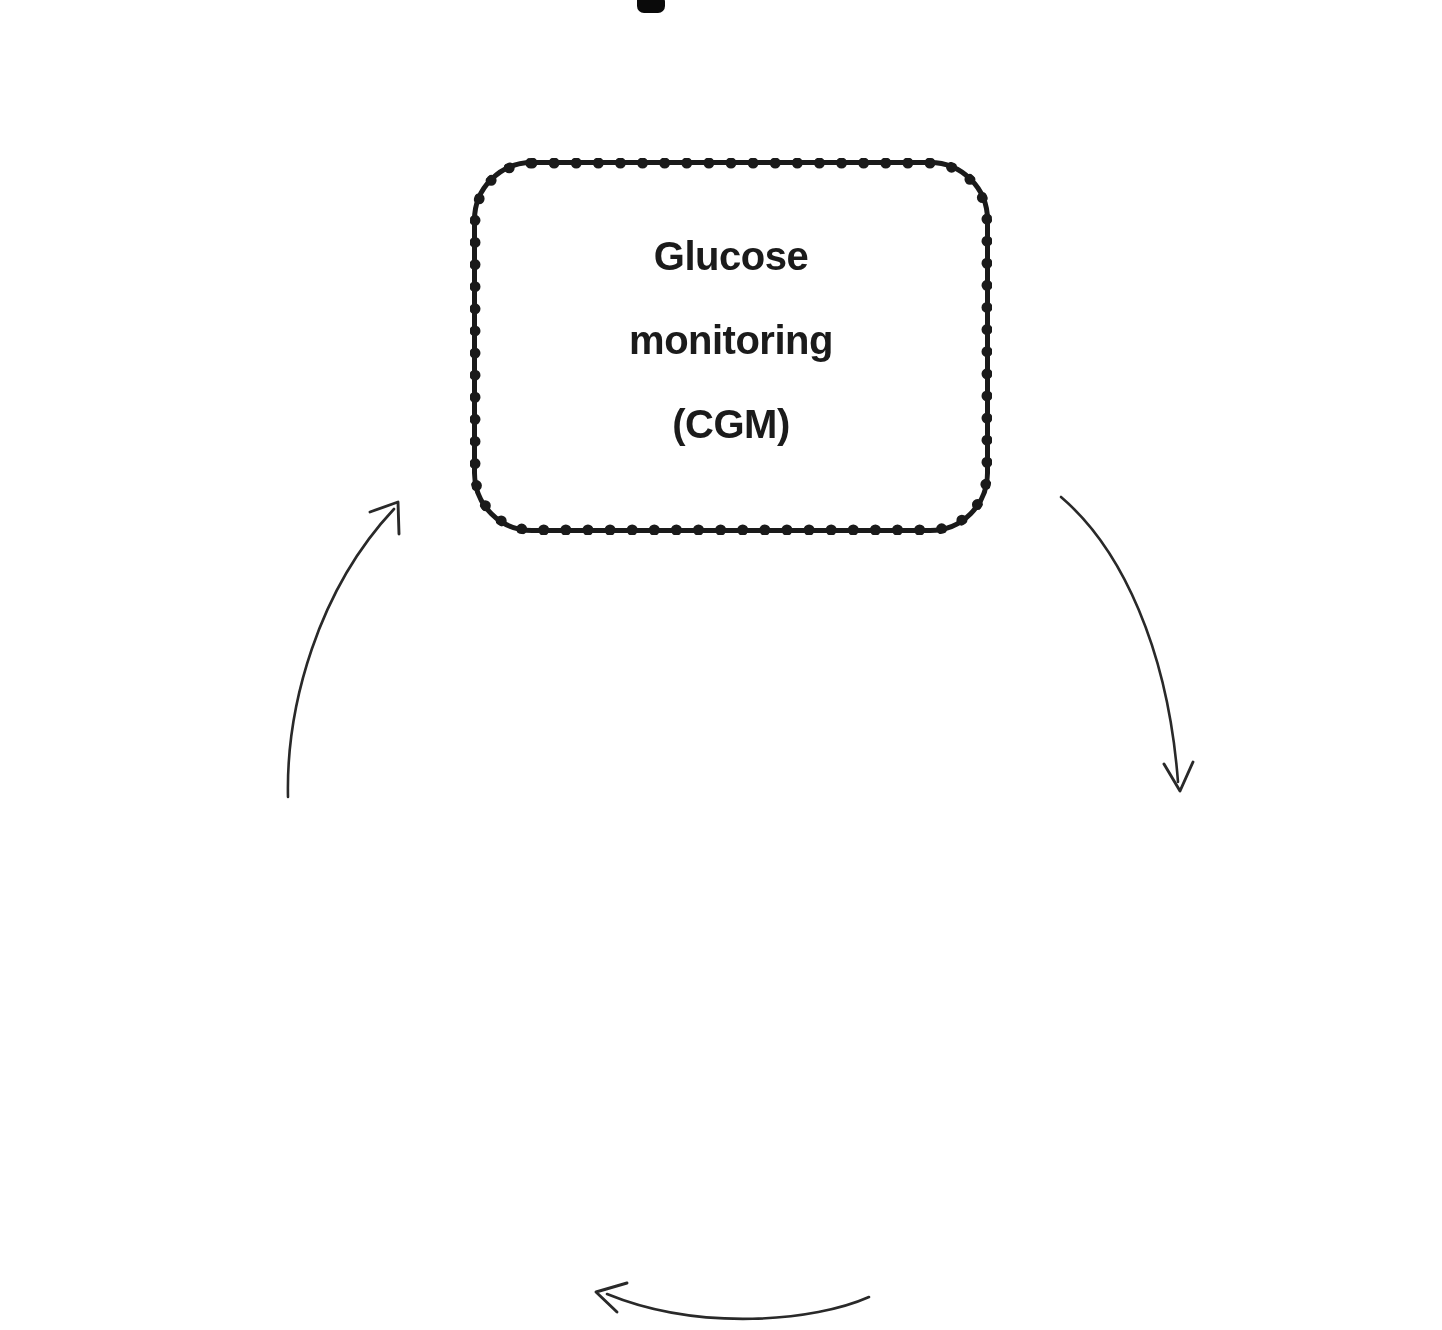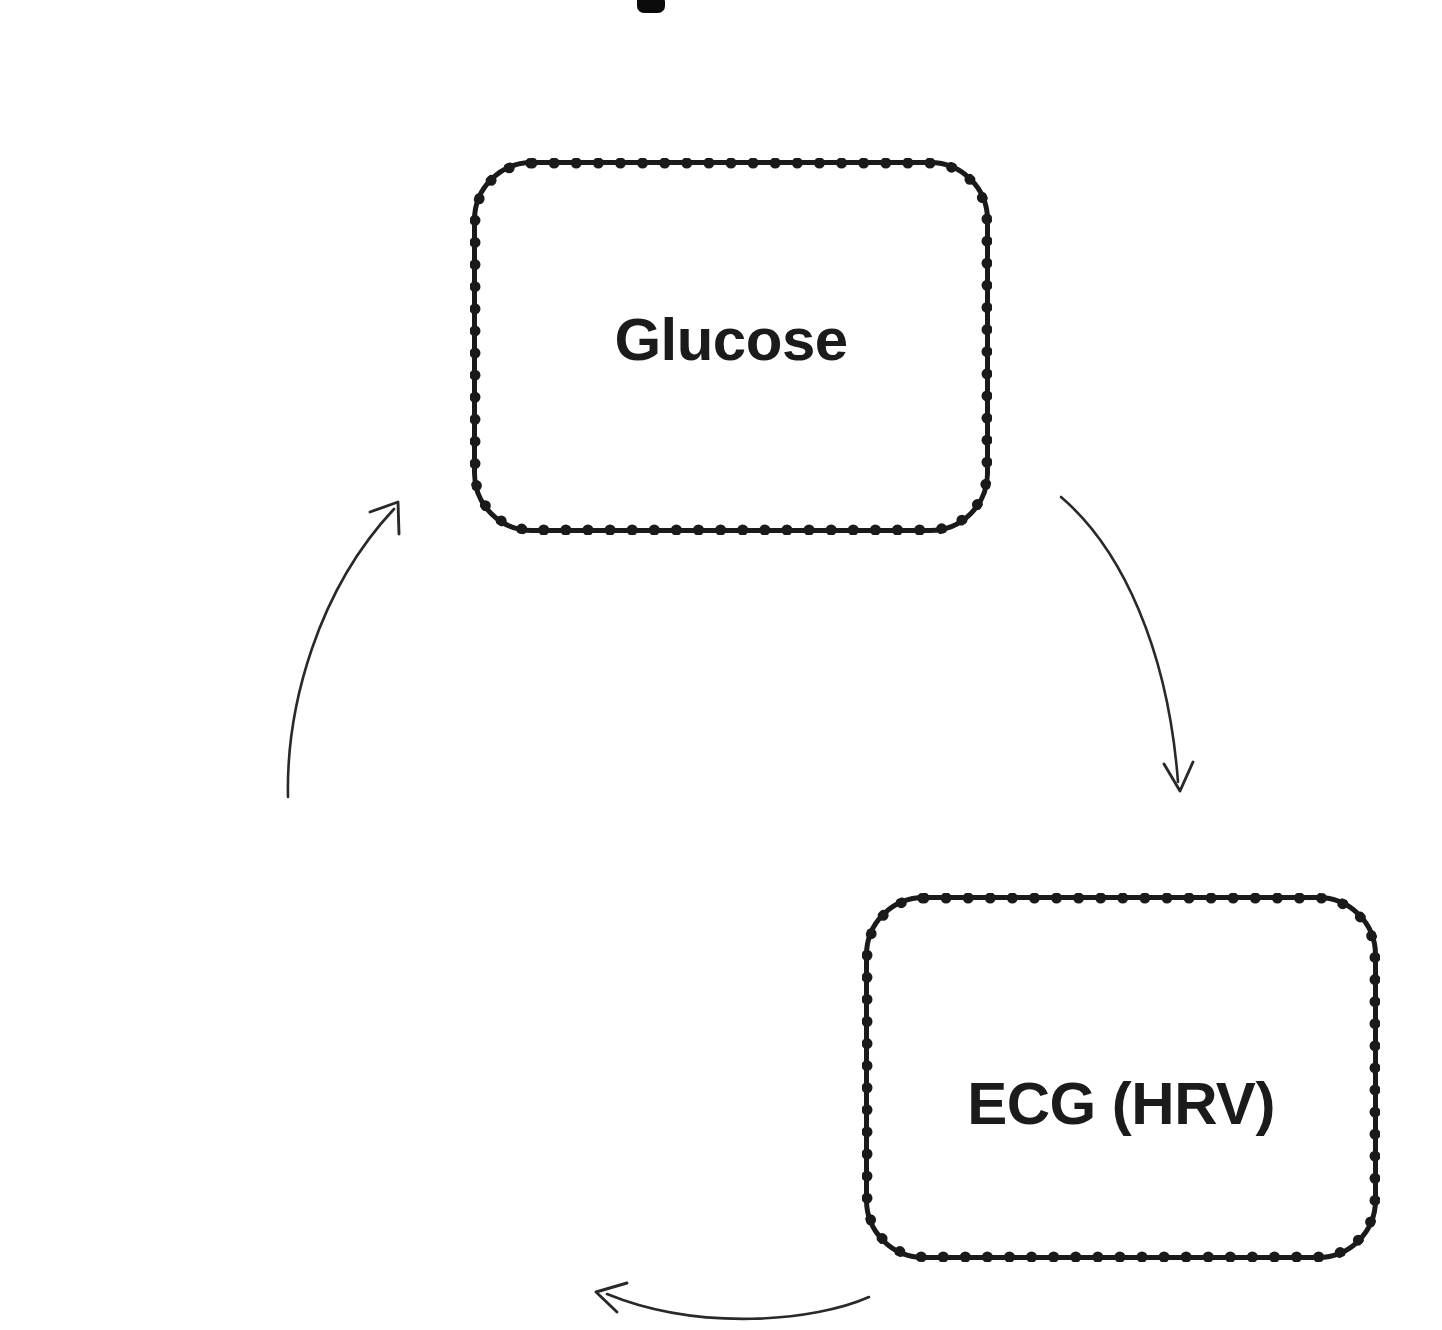--- a/index.html
+++ b/index.html
@@ -45,21 +45,21 @@
     inset: -9px;
     border: 5px solid #1a1a1a;
     border-radius: 60px;
     pointer-events: none;
   }
   .node-glucose { left: 470px; top: 158px; width: 522px; height: 377px; }
   .node-insulin { left:  85px; top: 890px; width: 517px; height: 368px; }
   .node-ecg     { left: 862px; top: 893px; width: 518px; height: 369px; }
 
   .node-label {
-    font-size: 60px;
+    font-size: 40px;
     line-height: 84px;
     font-weight: 600;
     letter-spacing: -0.5px;
     color: #1b1b1b;
     text-align: center;
     white-space: nowrap;
   }
   .node-glucose .node-label { transform: translateY(-7px); }
   .node-insulin .node-label { transform: translateY(26px); }
   .node-ecg     .node-label { transform: translateY(26px); }
@@ -86,29 +86,26 @@
 </head>
 <body>
 
 <div class="stage">
 
   <div class="ink-blot"></div>
 
   <div class="node node-glucose">
     <div class="node-label">
       <span class="line">Glucose</span>
+      <span class="line">monitoring</span>
+      <span class="line">(CGM)</span>
     </div>
   </div>
 
 
-  <div class="node node-ecg">
-    <div class="node-label">
-      <span class="line">ECG (HRV)</span>
-    </div>
-  </div>
 
   <svg class="arrows" viewBox="0 0 1442 1330" xmlns="http://www.w3.org/2000/svg">
 
     <g>
       <path class="shaft" d="M 1061 497 C 1122 549 1168 650 1178 782"></path>
       <path class="head" d="M 1164 764 L 1180 791 L 1193 762"></path>
     </g>
 
     <g>
       <path class="shaft" d="M 869 1297 C 815 1321 700 1332 607 1294"></path>

